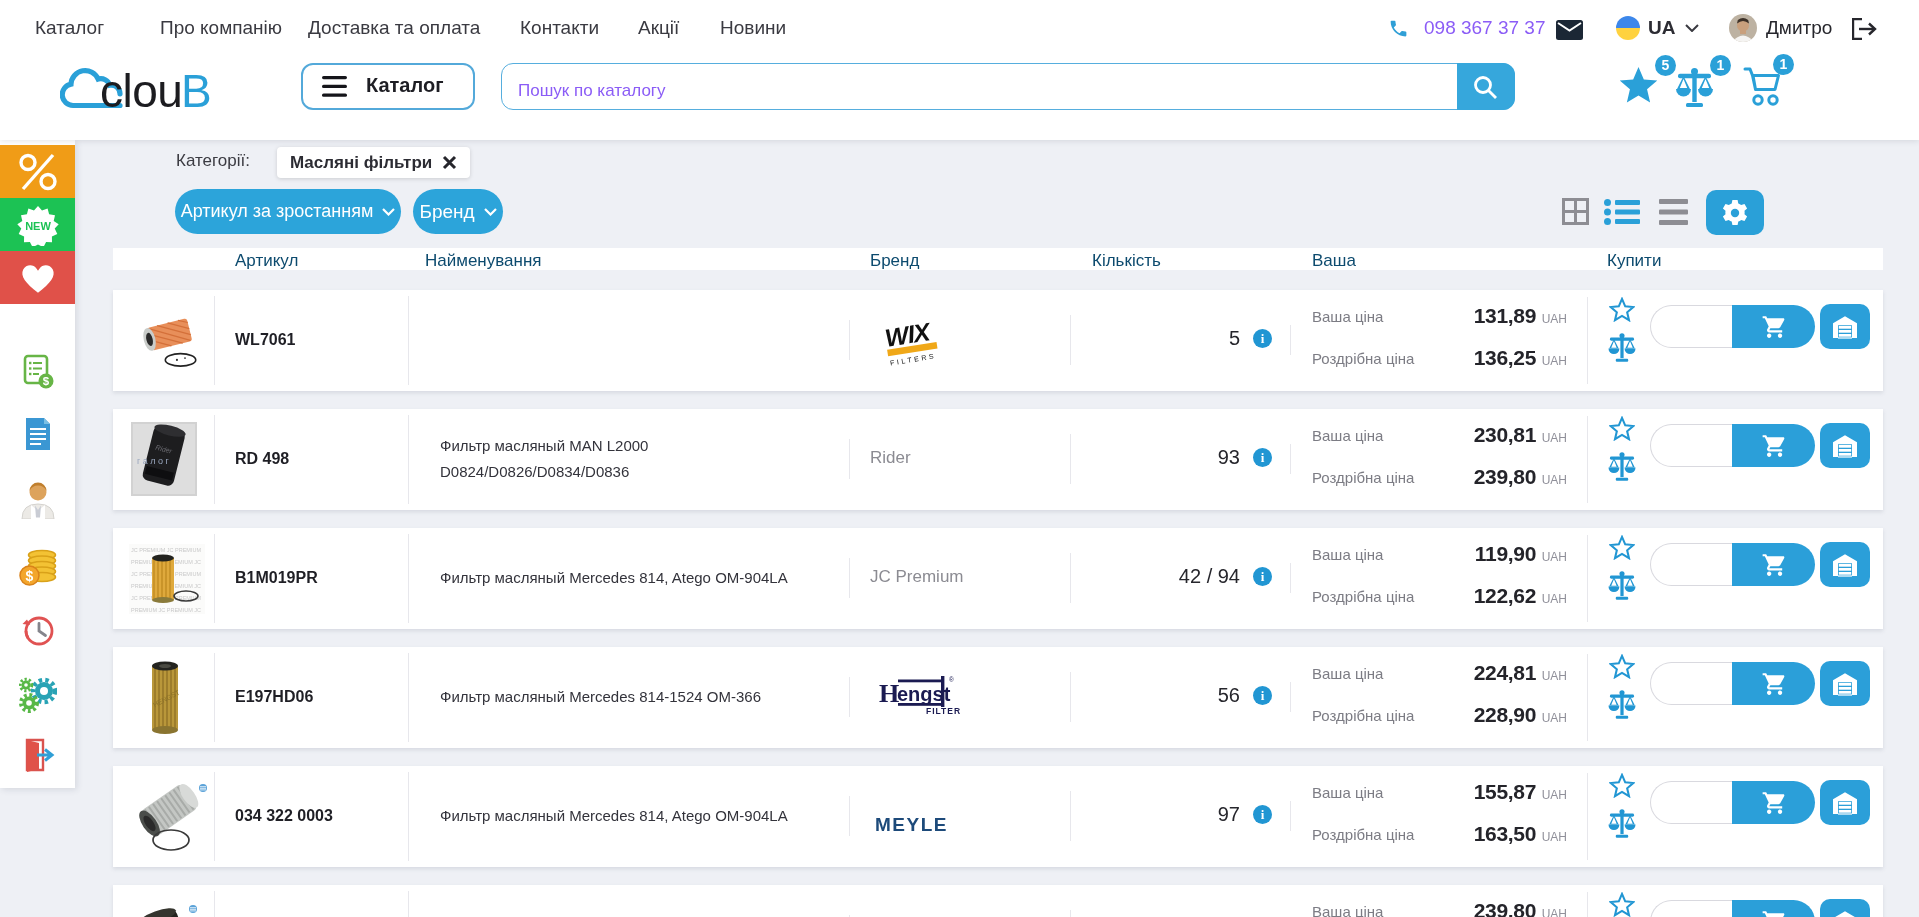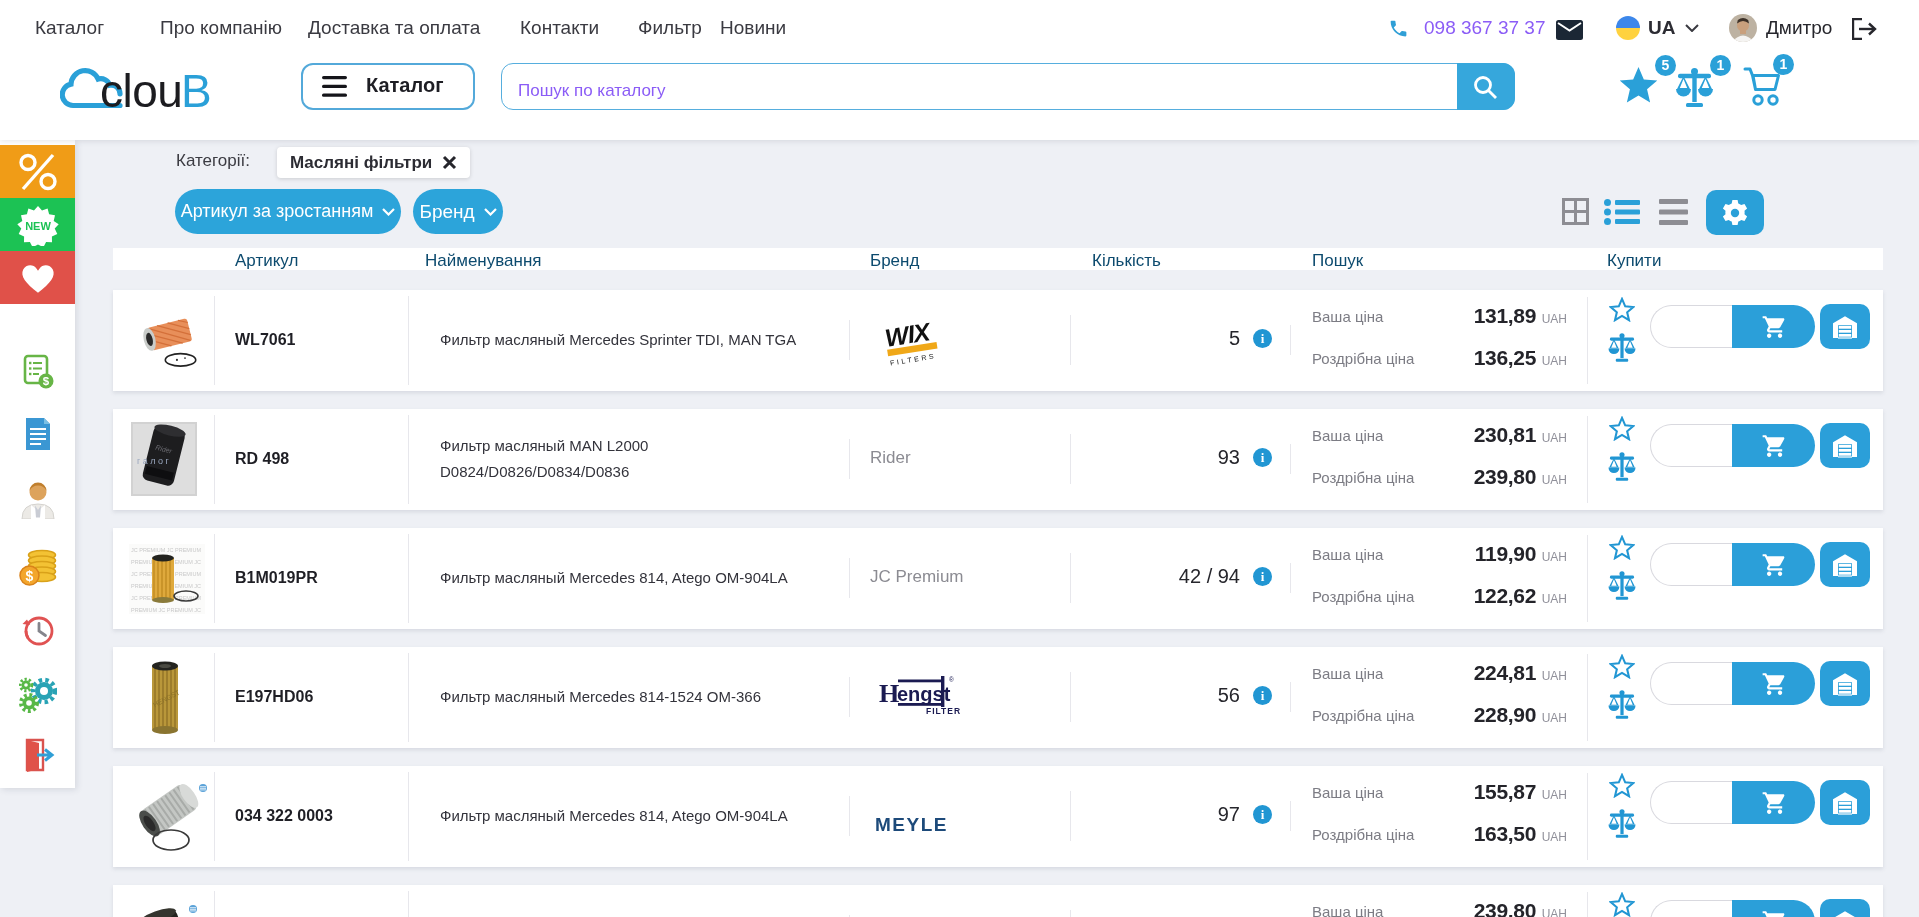--- a/index.html
+++ b/index.html
@@ -31,21 +31,21 @@
 .cbtn{position:absolute;left:1619px;top:15px;width:83px;height:43px;background:#2b9fd9;border-radius:0 22px 22px 0;display:flex;align-items:center;justify-content:center}
 .gbtn{position:absolute;left:1707px;top:14px;width:50px;height:45px;background:#2b9fd9;border-radius:10px;display:flex;align-items:center;justify-content:center}
 .brtxt{position:absolute;left:757px;top:39px;font-size:17px;color:#8b8b92}
 </style></head>
 <body>
 <div class="a hdr"></div>
 <span class="a nav" style="left:35px">Каталог</span>
 <span class="a nav" style="left:160px">Про компанію</span>
 <span class="a nav" style="left:308px">Доставка та оплата</span>
 <span class="a nav" style="left:520px">Контакти</span>
-<span class="a nav" style="left:638px">Фильтр</span>
+<span class="a nav" style="left:638px">Акції</span>
 <span class="a nav" style="left:720px">Новини</span>
 <svg class="a" style="left:1388px;top:18px;z-index:6" width="21" height="21" viewBox="0 0 24 24">
     <path fill="#2f9fd6" d="M6.62 10.79c1.44 2.83 3.76 5.14 6.59 6.59l2.2-2.2c.27-.27.67-.36 1.02-.24 1.12.37 2.33.57 3.57.57.55 0 1 .45 1 1V20c0 .55-.45 1-1 1-9.39 0-17-7.61-17-17 0-.55.45-1 1-1h3.5c.55 0 1 .45 1 1 0 1.25.2 2.45.57 3.57.11.35.03.74-.25 1.02l-2.2 2.2z"></path>
   </svg>
 <span class="a nav blue" style="left:1424px;font-size:19px;z-index:6">098 367 37 37</span>
 <svg class="a" style="left:1556px;top:20px;z-index:6" width="27" height="20" viewBox="0 0 27 20">
     <rect width="27" height="20" rx="2.5" fill="#1b2735"></rect>
     <path d="M2 3 L13.5 10.5 L25 3" fill="none" stroke="#fff" stroke-width="2"></path>
   </svg>
 <div class="a" style="left:1616px;top:16px;width:24px;height:24px;border-radius:50%;background:linear-gradient(#3d87ea 50%,#ffd23f 50%);z-index:6"></div>
@@ -251,21 +251,21 @@
     <svg width="28" height="28" viewBox="0 0 28 28">
       <path fill="#fff" d="M11.4 1 h5.2 l.7 3.4 a10 10 0 0 1 2.9 1.7 l3.3-1.1 2.6 4.5 -2.6 2.3 a10 10 0 0 1 0 3.4 l2.6 2.3 -2.6 4.5 -3.3-1.1 a10 10 0 0 1 -2.9 1.7 l-.7 3.4 h-5.2 l-.7-3.4 a10 10 0 0 1 -2.9-1.7 l-3.3 1.1 -2.6-4.5 2.6-2.3 a10 10 0 0 1 0-3.4 L1.9 9.5 l2.6-4.5 3.3 1.1 a10 10 0 0 1 2.9-1.7z"></path>
       <circle cx="14" cy="14" r="4.2" fill="#2aa0d8"></circle>
     </svg>
   </div>
 <div class="a thead">
     <span style="left:122px">Артикул</span>
     <span style="left:312px">Найменування</span>
     <span style="left:757px">Бренд</span>
     <span style="left:979px">Кількість</span>
-    <span style="left:1199px">Пошук</span>
+    <span style="left:1199px">Ваша</span>
     <span style="left:1494px">Купити</span>
   </div>
 <svg width="0" height="0" style="position:absolute">
     <defs>
 <g id="ostar">
         <path d="M20 3 l5 11.6 12.6 1.05 -9.55 8.25 2.9 12.3 -10.95-6.6 -10.95 6.6 2.9-12.3 -9.55-8.25 12.6-1.05z" fill="none" stroke="#2196d3" stroke-width="3.2"></path>
       </g>
 <g id="scg" fill="#2196d3">
         <circle cx="20.5" cy="3.5" r="3.5"></circle>
         <rect x="18.3" y="3" width="4.4" height="31"></rect>
@@ -301,21 +301,20 @@
           <rect x="17" y="8" width="46" height="26" rx="3" fill="#e88f5a"></rect>
           <path d="M19 9 l42 24 M19 16 l33 18 M19 23 l20 11 M29 8 l34 19 M41 8 l22 12 M53 8 l10 5" stroke="#d4703a" stroke-width="1.4"></path>
           <ellipse cx="17" cy="21" rx="6.5" ry="13" fill="#c9ccc9"></ellipse>
           <ellipse cx="17" cy="21" rx="3.5" ry="7.5" fill="#2a2a2a"></ellipse>
         </g>
         <ellipse cx="52" cy="49" rx="17" ry="7" fill="none" stroke="#222" stroke-width="1.8"></ellipse>
         <circle cx="48" cy="49" r="1.2" fill="#333"></circle>
         <circle cx="57" cy="47" r="1" fill="#333"></circle>
       </svg>
 <span class="art">WL7061</span>
-<div class="nm" style="top:37px">Фильтр масляный Mercedes Sprinter TDI, MAN TGA</div>
 <svg style="position:absolute;left:770px;top:26px" width="58" height="50" viewBox="0 0 58 50">
         <g transform="rotate(-9 28 25)">
           <text x="3" y="27" font-size="25" font-weight="bold" font-style="italic" letter-spacing="-1" fill="#111">WIX</text>
           <rect x="3" y="30" width="50" height="6.5" fill="#f0a818"></rect>
           <text x="4" y="46" font-size="7" letter-spacing="2.6" fill="#111">FILTERS</text>
         </g>
       </svg>
 <div class="qty">5</div>
       <div class="info">i</div>
 <div class="pline" style="top:14px">

